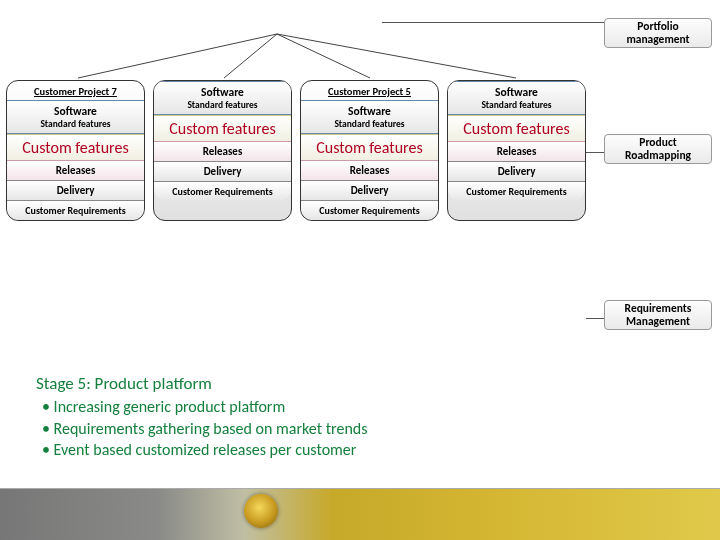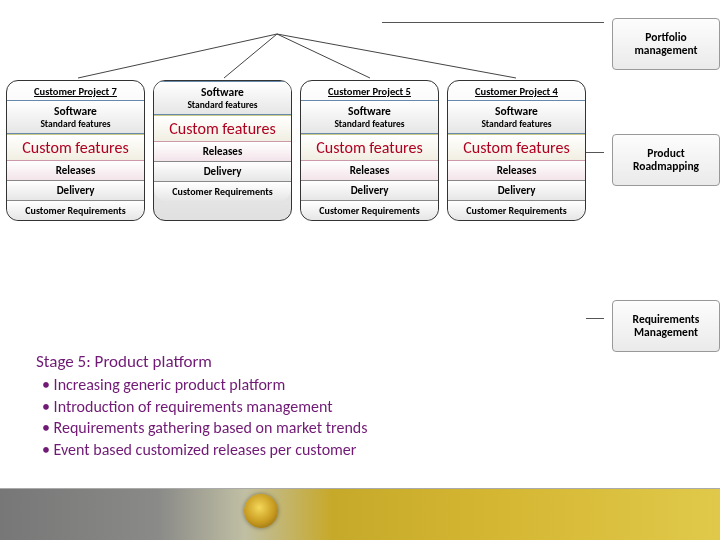--- a/index.html
+++ b/index.html
@@ -11,21 +11,21 @@
   }
   .top-row { position: relative; height: 68px; }
   .portfolio-box {
     position: absolute; left: 172px; top: 10px; width: 210px; height: 24px;
     background: linear-gradient(#fdfdfd,#eaeaea);
     border: 1px solid #999; border-radius: 4px;
     text-align: center; line-height: 22px; font-weight: 700; font-size: 12px;
   }
   .fanlines { position: absolute; left: 0; top: 0; }
   .side-box {
-    position: absolute; right: 0; width: 108px; height: 52px;
+    position: absolute; right: 8px; width: 108px; height: 30px;
     background: linear-gradient(#fdfdfd,#eaeaea);
     border: 1px solid #999; border-radius: 4px;
     display: flex; align-items: center; justify-content: center;
     text-align: center; font-weight: 700; font-size: 11.5px; line-height: 1.1;
     padding: 12px;
   }
   .sb1 { top: 18px; }
   .sb2 { top: 134px; }
   .sb3 { top: 300px; }
   .connector { position: absolute; background: #555; height: 1px; }
@@ -50,22 +50,22 @@
   .sw-title { font-weight: 700; font-size: 11.5px; }
   .sw-sub { font-size: 9.5px; font-weight: 600; }
   .row.custom { color: #b00020; font-weight: 400; font-size: 16px;
     border-top: 1px solid #cc8; background: linear-gradient(#fff,#f1efe2); }
   .row.rel { font-weight: 700; font-size: 11px;
     border-top: 1px solid #c9a; background: linear-gradient(#fff,#f3e4ea); }
   .row.del { font-weight: 700; font-size: 11px; }
   .row.req { font-weight: 700; font-size: 10px; border-top: 1px solid #888;
     border-radius: 0 0 12px 12px; background: linear-gradient(#fff,#e6e6e6); }
   .bottom-text {
-    position: absolute; left: 36px; top: 351px; width: 520px;
-    font-size: 16px; color: #701a75;
+    position: absolute; left: 36px; top: 373px; width: 520px;
+    font-size: 16px; color: #15803d;
   }
   .bottom-text .title { font-size: 17px; margin-bottom: 2px; }
   .bottom-text ul { list-style: none; padding-left: 6px; }
   .bottom-text li::before { content: "•  "; }
   .bottom-text li { line-height: 1.35; }
   .footer-band {
     position: absolute; left: 0; bottom: 0; width: 720px; height: 52px;
     background: linear-gradient(90deg,
         #777 0%, #8a8a88 22%, #c0bfa4 34%, #c7a92a 46%, #d5b733 70%, #e0c94a 100%);
     border-top: 1px solid #aaa;
@@ -132,36 +132,34 @@
     <div class="row soft">
       <div class="sw-title">Software</div>
       <div class="sw-sub">Standard features</div>
     </div>
     <div class="row custom">Custom features</div>
     <div class="row rel">Releases</div>
     <div class="row del">Delivery</div>
     <div class="row req">Customer Requirements</div>
   </div>
   <div class="proj">
-    <div class="proj-head">Customer Project 4</div>
     <div class="row soft">
       <div class="sw-title">Software</div>
       <div class="sw-sub">Standard features</div>
     </div>
     <div class="row custom">Custom features</div>
     <div class="row rel">Releases</div>
     <div class="row del">Delivery</div>
     <div class="row req">Customer Requirements</div>
   </div>
 </div>
 
 <div class="bottom-text">
   <div class="title">Stage 5: Product platform</div>
   <ul>
     <li>Increasing generic product platform</li>
-    <li>Introduction of requirements management</li>
     <li>Requirements gathering based on market trends</li>
     <li>Event based customized releases per customer</li>
   </ul>
 </div>
 
 <div class="footer-band"></div>
 <div class="footer-seal"></div>
 
 </body></html>

